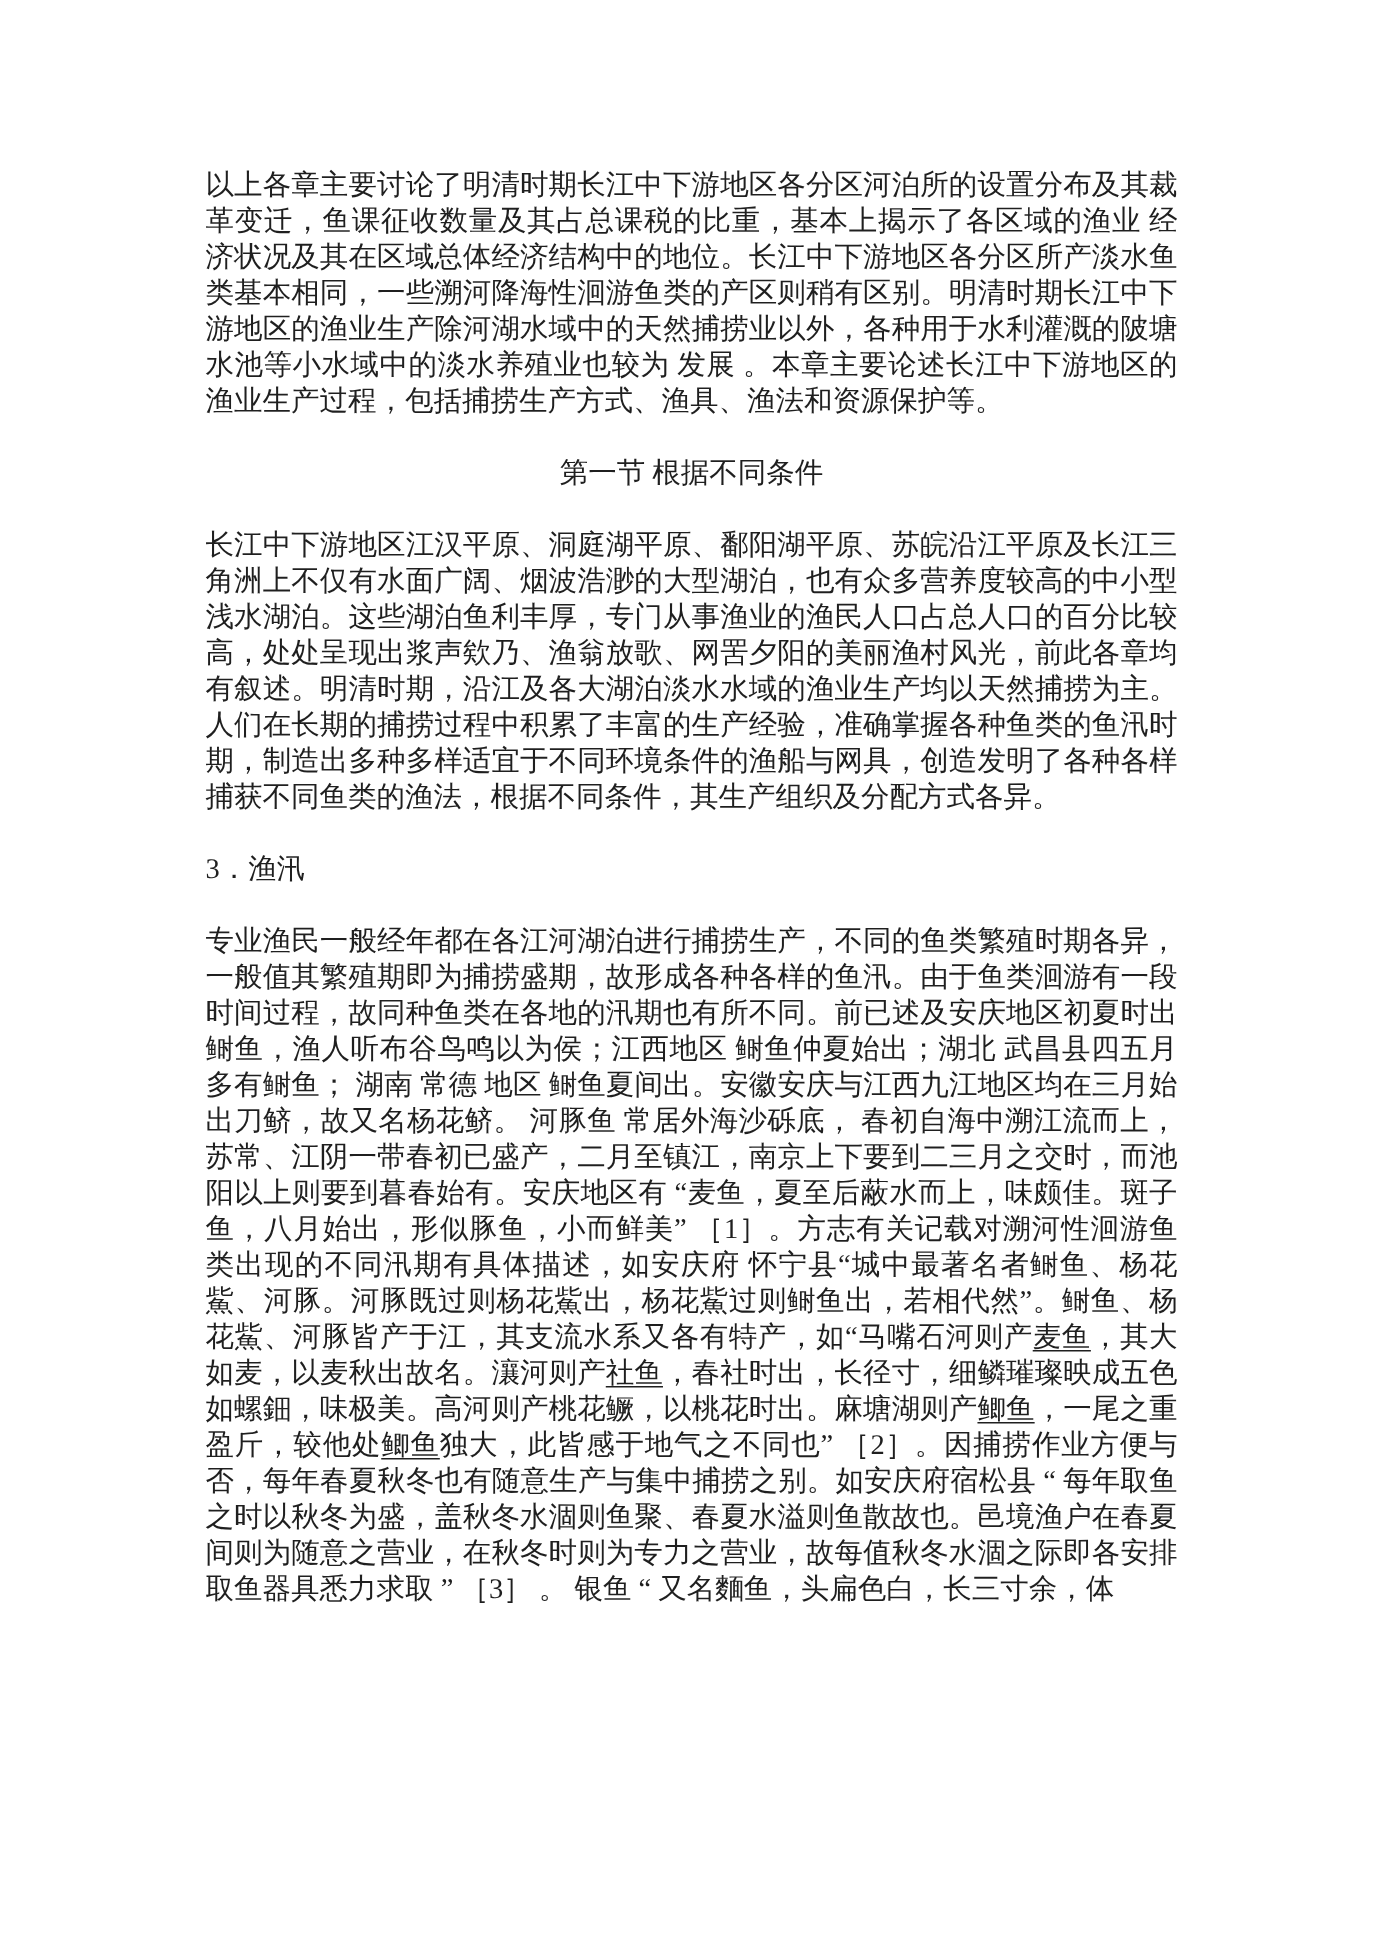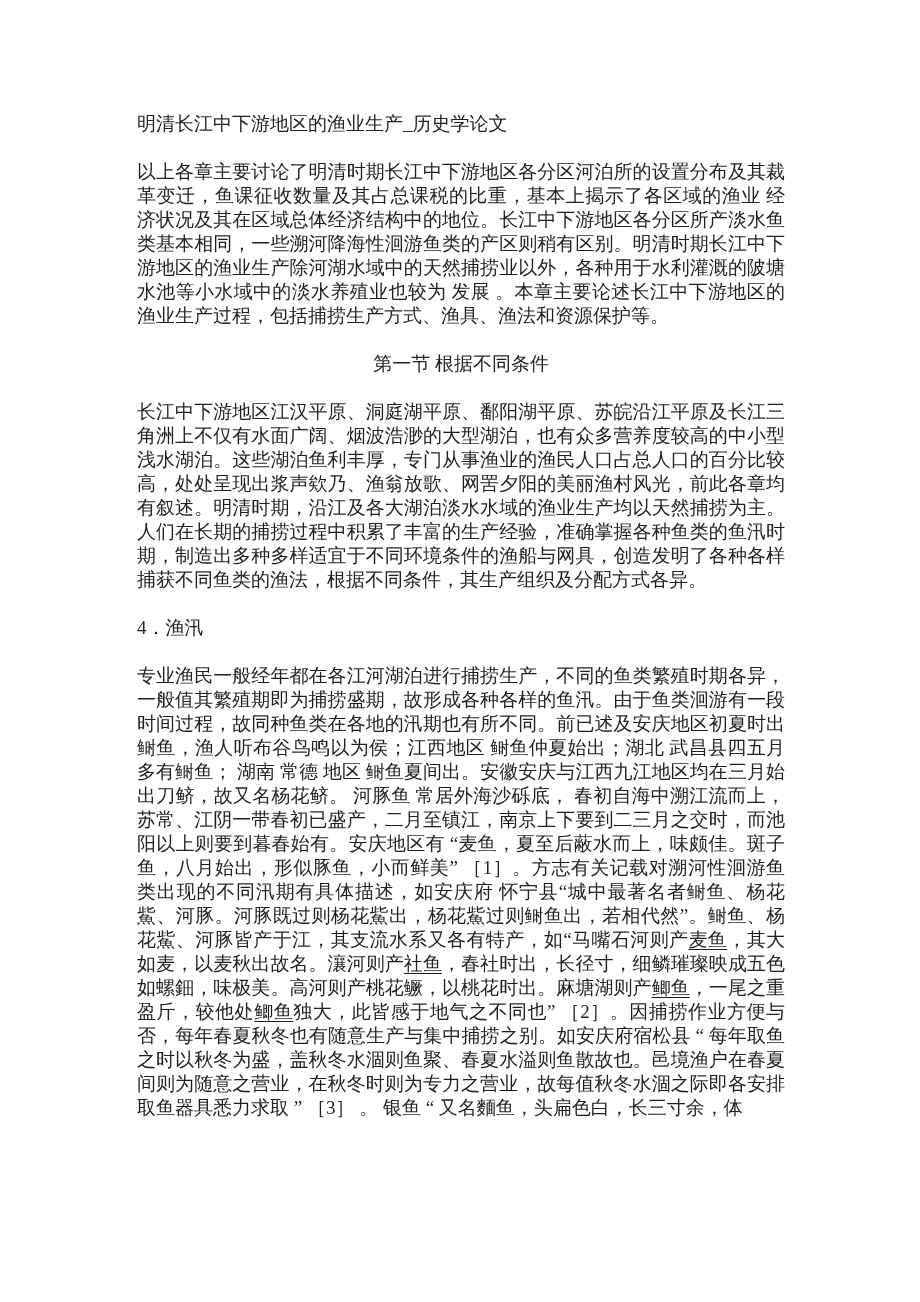--- a/index.html
+++ b/index.html
@@ -42,26 +42,25 @@
     text-decoration: underline;
     text-underline-offset: 3px;
     text-decoration-thickness: 1px;
   }
 </style>
 </head>
 <body>
 
 <main class="doc">
 
-  <p class="block para">明清长江中下游地区的渔业生产_历史学论文</p>
 
   <p class="block para">以上各章主要讨论了明清时期长江中下游地区各分区河泊所的设置分布及其裁革变迁，鱼课征收数量及其占总课税的比重，基本上揭示了各区域的渔业 经济状况及其在区域总体经济结构中的地位。长江中下游地区各分区所产淡水鱼类基本相同，一些溯河降海性洄游鱼类的产区则稍有区别。明清时期长江中下游地区的渔业生产除河湖水域中的天然捕捞业以外，各种用于水利灌溉的陂塘水池等小水域中的淡水养殖业也较为 发展 。本章主要论述长江中下游地区的渔业生产过程，包括捕捞生产方式、渔具、渔法和资源保护等。</p>
 
   <p class="block center">第一节 根据不同条件</p>
 
   <p class="block para">长江中下游地区江汉平原、洞庭湖平原、鄱阳湖平原、苏皖沿江平原及长江三角洲上不仅有水面广阔、烟波浩渺的大型湖泊，也有众多营养度较高的中小型浅水湖泊。这些湖泊鱼利丰厚，专门从事渔业的渔民人口占总人口的百分比较高，处处呈现出浆声欸乃、渔翁放歌、网罟夕阳的美丽渔村风光，前此各章均有叙述。明清时期，沿江及各大湖泊淡水水域的渔业生产均以天然捕捞为主。人们在长期的捕捞过程中积累了丰富的生产经验，准确掌握各种鱼类的鱼汛时期，制造出多种多样适宜于不同环境条件的渔船与网具，创造发明了各种各样捕获不同鱼类的渔法，根据不同条件，其生产组织及分配方式各异。</p>
 
 
-  <p class="block">4．渔汛</p>
+  <p class="block">3．渔汛</p>
 
   <p class="block para"><span>专业渔民一般经年都在各江河湖泊进行捕捞生产，不同的鱼类繁殖时期各异，一般值其繁殖期即为捕捞盛期，故形成各种各样的鱼汛。由于鱼类洄游有一段时间过程，故同种鱼类在各地的汛期也有所不同。前已述及安庆地区初夏时出鲥鱼，渔人听布谷鸟鸣以为侯；江西地区 鲥鱼仲夏始出；湖北 武昌县四五月多有鲥鱼； 湖南 常德 地区 鲥鱼夏间出。安徽安庆与江西九江地区均在三月始出刀鲚，故又名杨花鲚。 河豚鱼 常居外海沙砾底， 春初自海中溯江流而上，苏常、江阴一带春初已盛产，二月至镇江，南京上下要到二三月之交时，而池阳以上则要到暮春始有。安庆地区有 “麦鱼，夏至后蔽水而上，味颇佳。斑子鱼，八月始出，形似豚鱼，小而鲜美” ［1］。方志有关记载对溯河性洄游鱼类出现的不同汛期有具体描述，如安庆府 怀宁县“城中最著名者鲥鱼、杨花鮆、河豚。河豚既过则杨花鮆出，杨花鮆过则鲥鱼出，若相代然”。鲥鱼、杨花鮆、河豚皆产于江，其支流水系又各有特产，如“马嘴石河则产</span><span class="u">麦鱼</span><span>，其大如麦，以麦秋出故名。瀼河则产</span><span class="u">社鱼</span><span>，春社时出，长径寸，细鳞璀璨映成五色如螺鈿，味极美。高河则产桃花鳜，以桃花时出。麻塘湖则产</span><span class="u">鲫鱼</span><span>，一尾之重盈斤，较他处</span><span class="u">鲫鱼</span><span>独大，此皆感于地气之不同也” ［2］。因捕捞作业方便与否，每年春夏秋冬也有随意生产与集中捕捞之别。如安庆府宿松县 “ 每年取鱼之时以秋冬为盛，盖秋冬水涸则鱼聚、春夏水溢则鱼散故也。邑境渔户在春夏间则为随意之营业，在秋冬时则为专力之营业，故每值秋冬水涸之际即各安排取鱼器具悉力求取 ” ［3］ 。 银鱼 “ 又名麵鱼，头扁色白，长三寸余，体</span></p>
 
 </main>
 
 </body></html>

